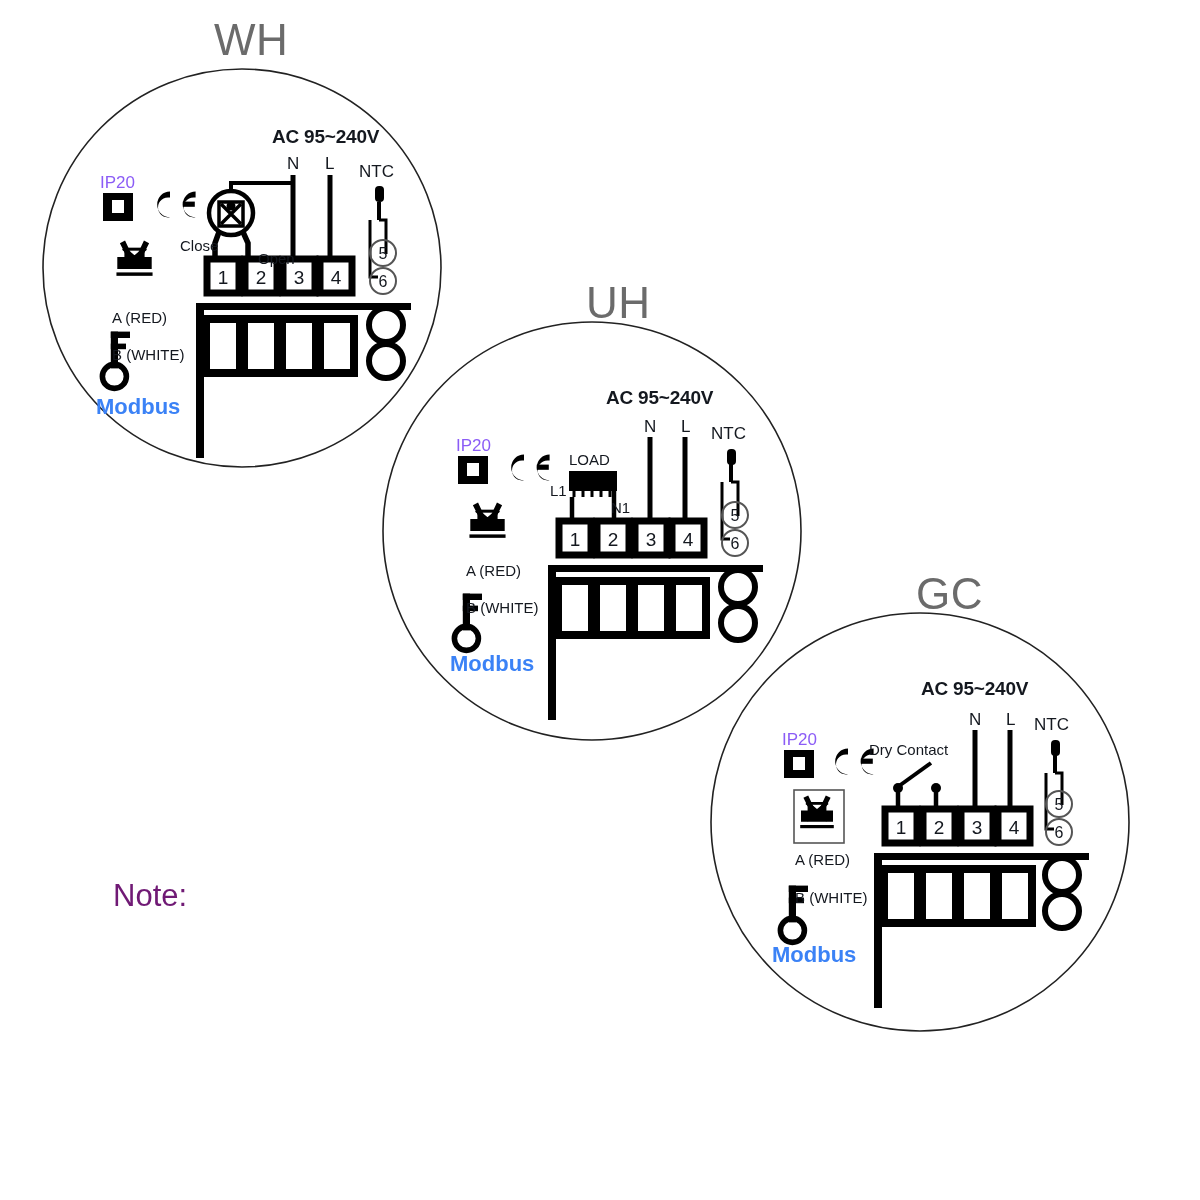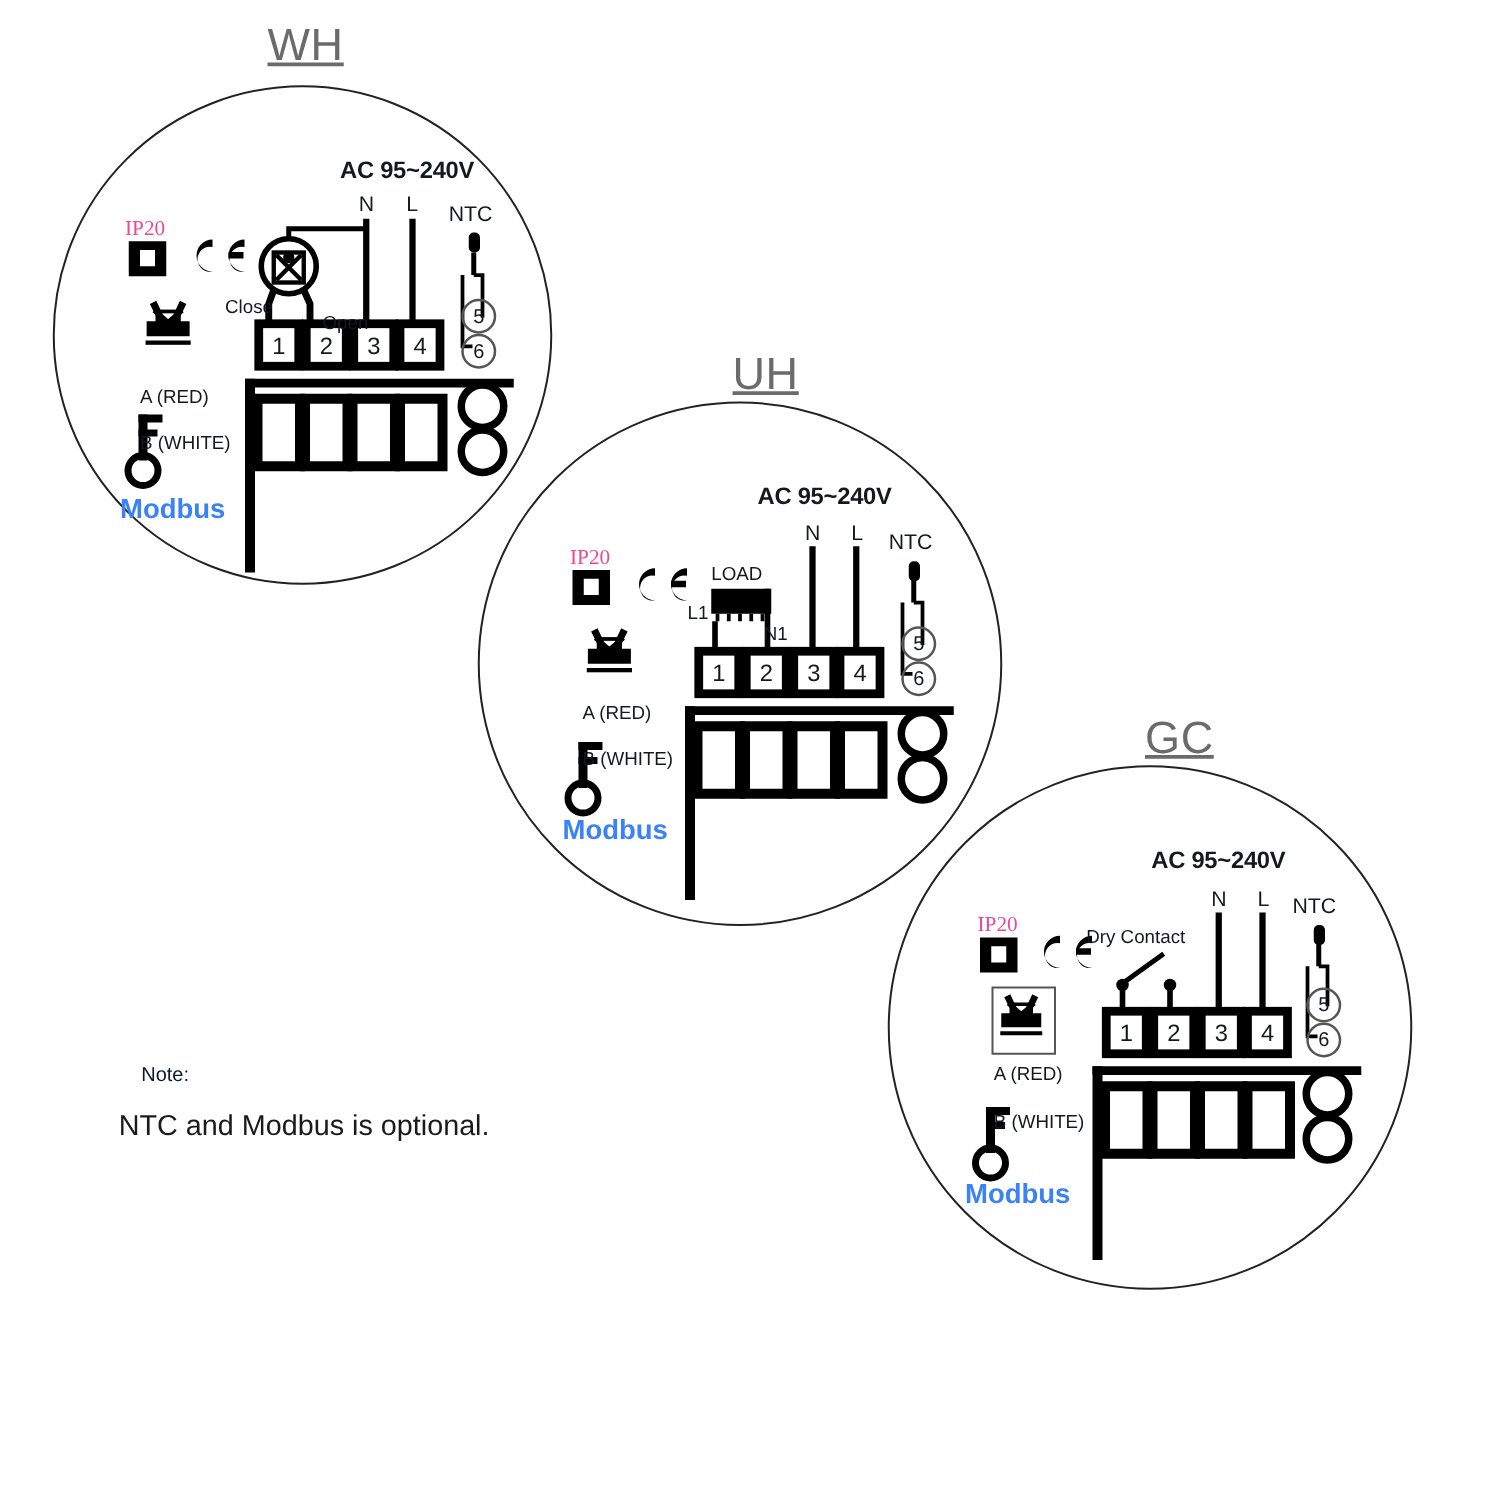--- a/index.html
+++ b/index.html
@@ -28,47 +28,45 @@
     width: 1200px;
     height: 1200px;
   }
   
   .tx {
     position: absolute;
     white-space: nowrap;
     line-height: 1;
   }
   .diagram-title {
-    font-size: 36px;
+    font-size: 44px;
     color: #6b6b6b;
     letter-spacing: 0.5px;
     font-weight: 400;
-    text-decoration: underline;
   }
   .ac-label {
     font-size: 19px;
     color: #14181f;
     font-weight: 700;
     letter-spacing: -0.2px;
   }
   .pin-label {
     font-size: 17px;
     color: #14181f;
     font-weight: 400;
   }
   .small-label {
     font-size: 15px;
     color: #14181f;
     font-weight: 400;
   }
   .ip-label {
     font-size: 17px;
-    color: #ec4899;
-    font-weight: 400;
-    font-family: Liberation Serif, serif;
+    color: #8b5cf6;
+    font-weight: 400;
   }
   .modbus-label {
     font-size: 22px;
     color: #3b82f6;
     font-weight: 700;
   }
   .term-num {
     position: absolute;
     font-size: 19px;
     color: #14181f;
@@ -83,24 +81,25 @@
     font-weight: 400;
   }
   
   #note-block {
     position: absolute;
     left: 95px;
     top: 852px;
     width: 430px;
   }
   #note-block .note-head {
-    font-size: 16px;
+    font-size: 31px;
     margin-left: 18px;
     margin-bottom: 17px;
-    color: #0f172a;
+    color: #701a75;
+    margin-top: 26px;
   }
   #note-block .note-line {
     font-size: 23px;
     margin-bottom: 17px;
     color: #1a1a1a;
     white-space: nowrap;
   }
 </style>
 </head>
 <body>
@@ -362,16 +361,15 @@
   <div class="tx modbus-label" style="left:772px; top:944px;">Modbus</div>
   <div class="term-num" style="left:885px; top:817px; width:32px;">1</div>
   <div class="term-num" style="left:923px; top:817px; width:32px;">2</div>
   <div class="term-num" style="left:961px; top:817px; width:32px;">3</div>
   <div class="term-num" style="left:998px; top:817px; width:32px;">4</div>
   <div class="circ-num" style="left:1047px; top:796px; width:24px;">5</div>
   <div class="circ-num" style="left:1047px; top:824px; width:24px;">6</div>
 
   <div id="note-block">
     <div class="note-head">Note:</div>
-    <div class="note-line">NTC and Modbus is optional.</div>
   </div>
 
 </div>
 
 </body></html>

